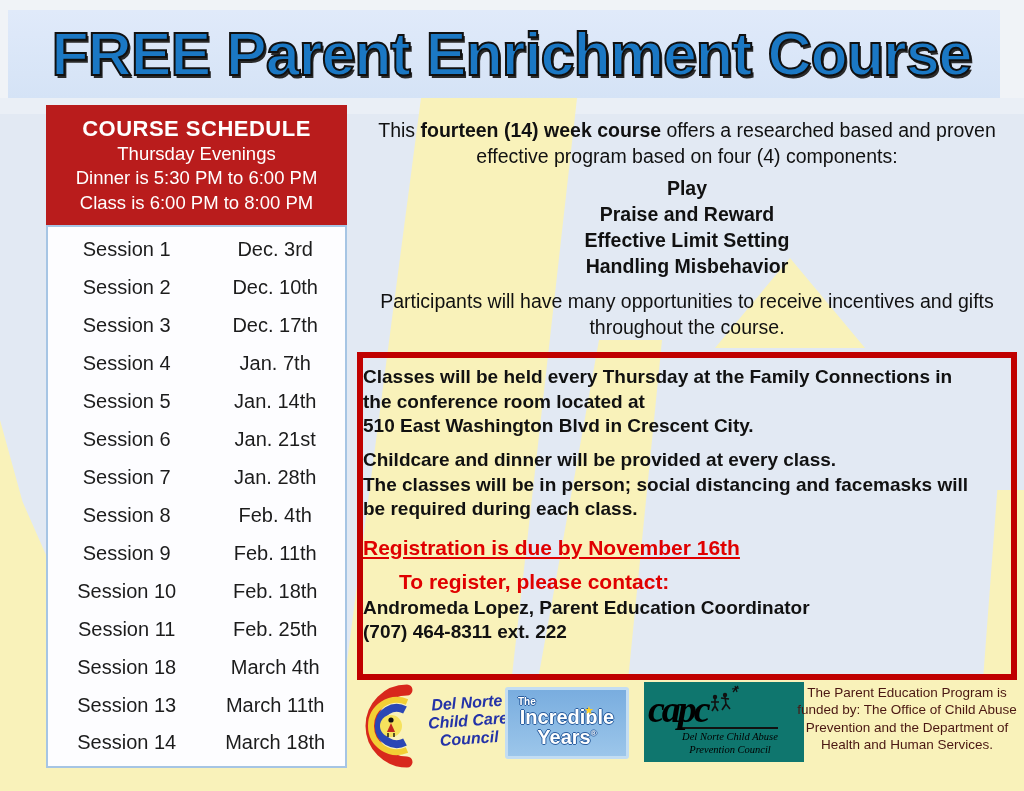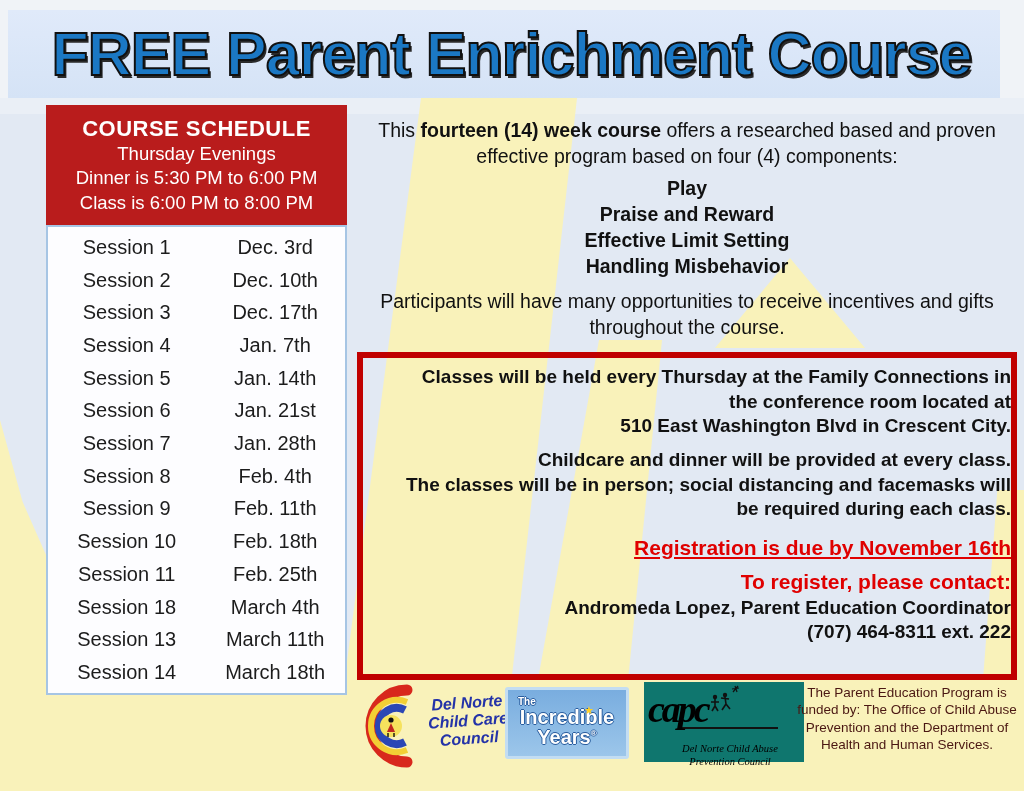--- a/index.html
+++ b/index.html
@@ -34,43 +34,43 @@
   
   .schedule-header {
     position: absolute; left: 46px; top: 105px; width: 301px; height: 120px; z-index: 2;
     background: #b91c1c; color: #fff; text-align: center;
   }
   .schedule-header .sched-title { font-size: 22px; font-weight: 800; letter-spacing: .5px; padding-top: 11px; }
   .schedule-header .sched-line { font-size: 18.5px; line-height: 1.32; }
   .schedule-header .sched-line:first-of-type { margin-top: 7px; }
 
   .schedule-table {
-    position: absolute; left: 46px; top: 225px; width: 301px; height: 470px; z-index: 2;
+    position: absolute; left: 46px; top: 225px; width: 301px; height: 543px; z-index: 2;
     background: #fdfdff; border: 2px solid #a6c5e4;
     display: flex; flex-direction: column; justify-content: space-around; padding: 4px 0;
   }
   .srow { display: flex; font-size: 20px; color: #1c1c1c; }
   .srow .sname { width: 53%; text-align: center; }
   .srow .sdate { width: 47%; text-align: center; }
 
   
   .main-col { position: absolute; left: 357px; top: 118px; width: 660px; z-index: 2; color: #111; }
   .intro { text-align: center; font-size: 19.5px; line-height: 1.32; }
   .intro .b { font-weight: 700; }
   .components { text-align: center; font-weight: 700; font-size: 19.5px; line-height: 1.33; margin-top: 7px; }
   .incentives { text-align: center; font-size: 19.5px; line-height: 1.32; margin-top: 9px; }
 
   .info-box {
     position: absolute; left: 357px; top: 352px; width: 660px; height: 328px; z-index: 2;
-    border: 6px solid #c00000; text-align: right; color: #111; padding-top: 7px;
+    border: 6px solid #c00000; text-align: left; color: #111; padding-top: 7px;
   }
   .info-box .bold-line { display: block; font-weight: 700; font-size: 19px; line-height: 1.3; }
   .info-box .grp { margin-bottom: 9px; }
   .reg-due { color: #e00000; font-size: 21px; font-weight: 800; text-decoration: underline; margin: 14px 0 10px; }
-  .contact-head { color: #e00000; font-size: 21px; font-weight: 800; margin: 10px 0 2px; }
+  .contact-head { color: #e00000; font-size: 21px; font-weight: 800; margin: 10px 0 2px; padding-left: 36px; }
   .contact-line { display: block; font-weight: 700; font-size: 19px; line-height: 1.28; }
 
   
   .logo-dn { position: absolute; left: 357px; top: 680px; width: 150px; height: 96px; z-index: 2; }
   .dn-text { position: absolute; left: 66px; top: 14px; width: 90px; transform: rotate(-4deg); color: #2433a8; font-weight: 700; font-style: italic; font-size: 16px; line-height: 1.12; text-align: center; }
 
   .logo-iy {
     position: absolute; left: 505px; top: 687px; width: 124px; height: 72px; z-index: 2;
     background: linear-gradient(180deg, #79addf 0%, #9cc6ea 100%);
     border: 3px solid #c3ddf2; border-radius: 3px; color: #fff; text-align: center; padding-top: 6px;
@@ -78,21 +78,21 @@
   .iy-the { font-size: 10px; font-weight: 800; text-align: left; padding-left: 10px;
             text-shadow: 1px 0 #2a5d9e, -1px 0 #2a5d9e, 0 1px #2a5d9e, 0 -1px #2a5d9e; }
   .iy-big { font-size: 20px; font-weight: 800; line-height: 1.0;
             text-shadow: 1px 0 #2a5d9e, -1px 0 #2a5d9e, 0 1px #2a5d9e, 0 -1px #2a5d9e; }
   .iy-reg { font-size: 8px; vertical-align: super; }
   .iy-star { position: absolute; left: 76px; top: 14px; font-family: "DejaVu Sans", sans-serif; font-size: 11px; color: #ffd028; text-shadow: none; }
 
   .logo-capc { position: absolute; left: 644px; top: 682px; width: 160px; height: 80px; z-index: 2; background: #0f766e; padding: 2px 4px; }
   .capc-name { font-family: "Liberation Serif", serif; font-style: italic; font-weight: 700; font-size: 38px; letter-spacing: -3px; line-height: .95; display: inline-block; }
   .capc-figs { display: inline-block; vertical-align: 8px; }
-  .capc-sub { margin-left: 34px; width: 96px; border-top: 2px solid #111; font-family: "Liberation Serif", serif; font-style: italic; font-size: 10.5px; line-height: 1.25; text-align: center; padding-top: 13px; }
+  .capc-sub { margin-left: 34px; width: 96px; border-top: 2px solid #111; font-family: "Liberation Serif", serif; font-style: italic; font-size: 10.5px; line-height: 1.25; text-align: center; padding-top: 1px; }
 
   .funding { position: absolute; left: 792px; top: 684px; width: 230px; z-index: 2;
              font-size: 13.5px; color: #4a1712; line-height: 1.28; text-align: center; }
 </style>
 </head>
 <body>
 
 <div class="page">
   <div class="main-bg"></div>
   <div class="band-strip"></div>

